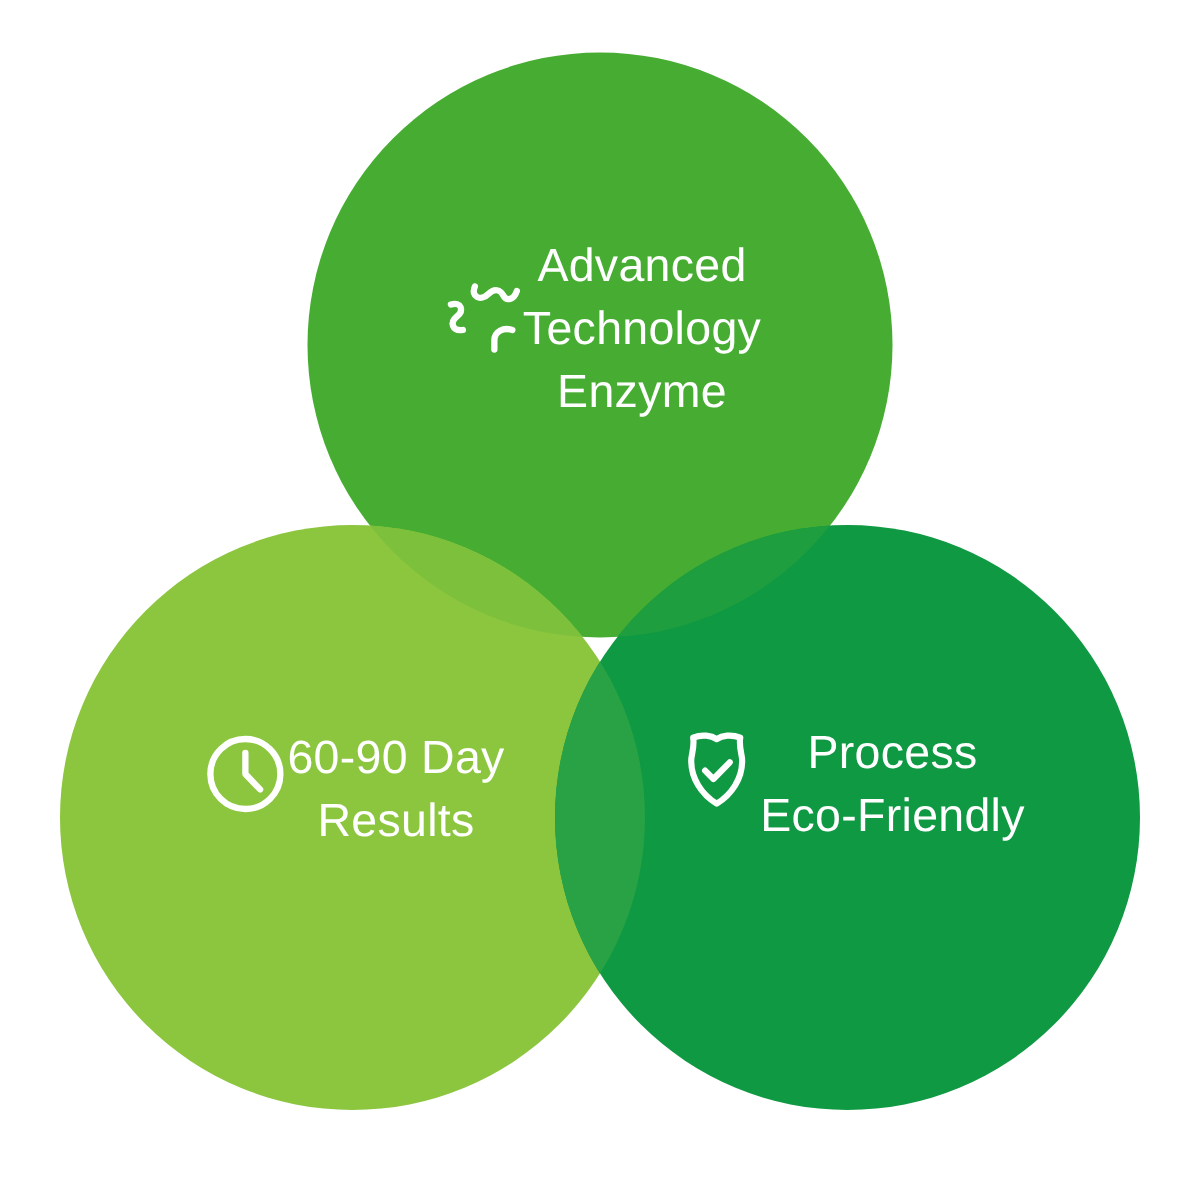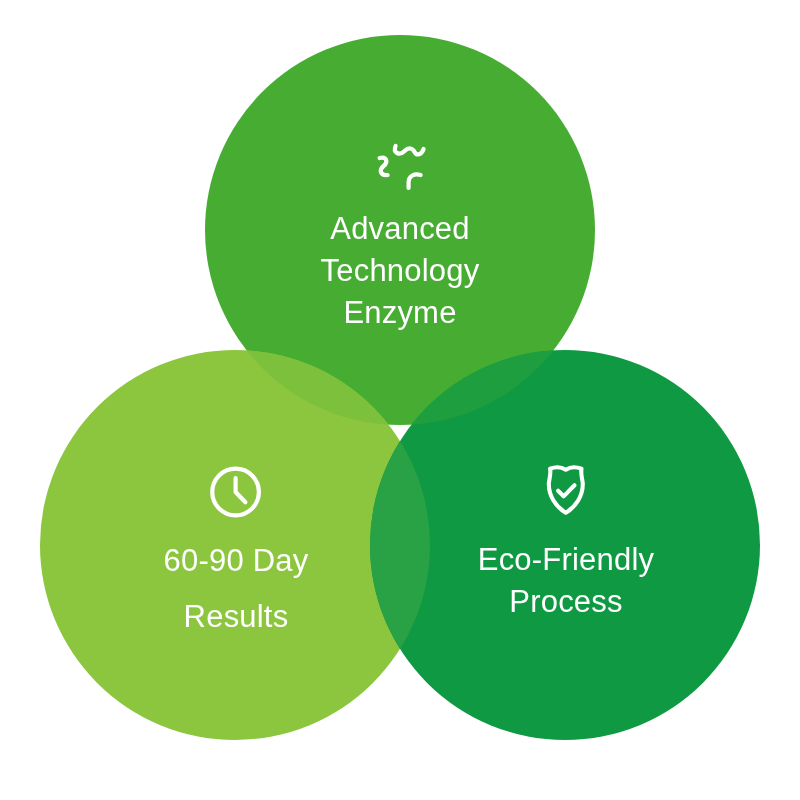--- a/index.html
+++ b/index.html
@@ -2,28 +2,28 @@
 <html><head>
 <meta charset="utf-8">
 <style>
   html,body{margin:0;padding:0;background:#ffffff;}
   .canvas{
     position:relative;width:800px;height:800px;background:#ffffff;
     overflow:hidden;font-family:"Liberation Sans",sans-serif;
   }
   .venn-svg{position:absolute;left:0;top:0;}
   .node{
-    position:absolute;display:flex;flex-direction:column;align-items:center;
+    position:absolute;display:flex;flex-direction:row;align-items:center;
     color:#ffffff;text-align:center;transform:translateX(-50%);
   }
   .icon{display:block;}
   .label{display:flex;flex-direction:column;align-items:center;}
   .line{font-size:31px;line-height:42px;white-space:nowrap;font-weight:400;letter-spacing:.2px;}
   .node-top .label{margin-top:16px;}
-  .node-left .label{margin-top:20px;gap:14px;}
+  .node-left .label{margin-top:20px;}
   .node-right .label{margin-top:19px;}
 </style>
 </head>
 <body>
 
 <div class="canvas">
 
   <svg class="venn-svg" width="800" height="800" viewBox="0 0 800 800" aria-hidden="true">
     <defs>
       <clipPath id="clipTop">
@@ -70,18 +70,18 @@
       <div class="line">Results</div>
     </div>
   </div>
 
   <div class="node node-right" style="left:566px;top:462px;">
     <svg class="icon" width="58" height="58" viewBox="0 0 24 24" fill="none" stroke="#ffffff" stroke-width="1.7" stroke-linecap="round" stroke-linejoin="round" aria-hidden="true">
       <path d="M12 3.2 C 10.5 2.2, 8 1.8, 5.5 2.8 C 5.9 4.8, 5.2 7, 5 8.6 C 4.7 14, 8 18.6, 12 21 C 16 18.6, 19.3 14, 19 8.6 C 18.8 7, 18.1 4.8, 18.5 2.8 C 16 1.8, 13.5 2.2, 12 3.2 Z"></path>
       <path d="M8.8 11.9 L 11.1 14.2 L 15.6 9.6"></path>
     </svg>
     <div class="label">
+      <div class="line">Process</div>
       <div class="line">Eco-Friendly</div>
-      <div class="line">Process</div>
     </div>
   </div>
 
 </div>
 
 </body></html>

